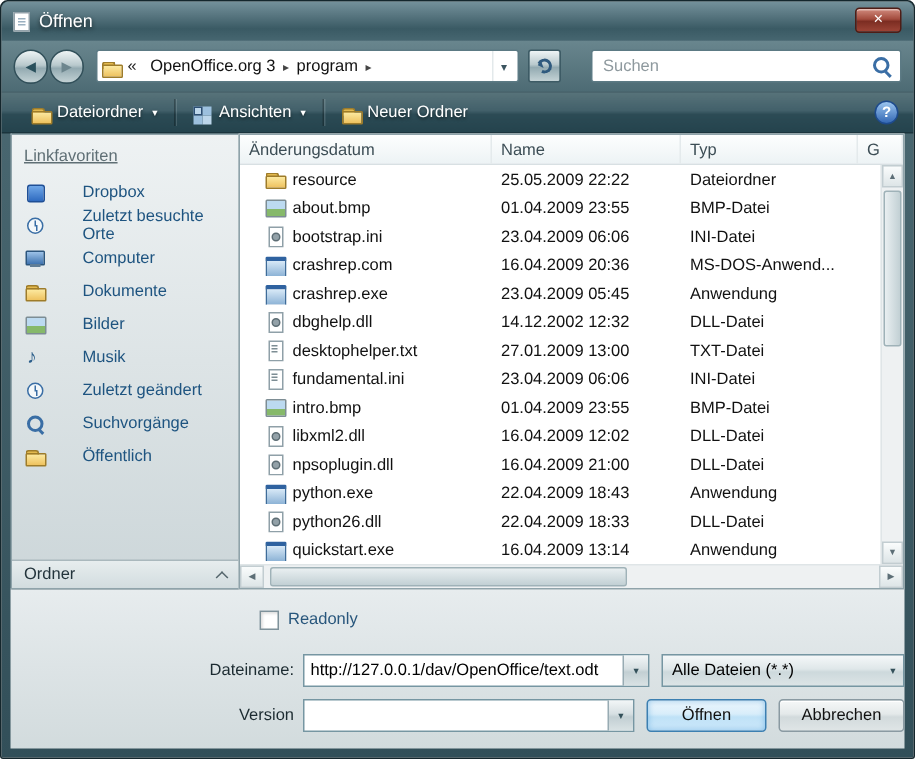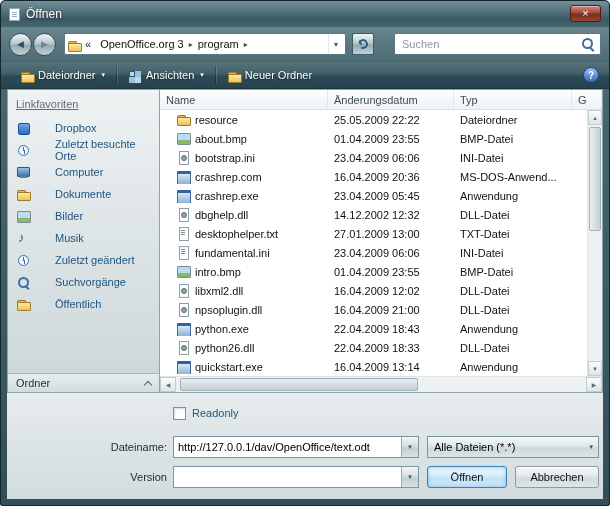--- a/index.html
+++ b/index.html
@@ -131,21 +131,21 @@
     display:flex; align-items:center; justify-content:center; font-size:6px; color:#5c6e76; }
   .htrack { flex:1; position:relative; }
   .hthumb { position:absolute; top:1px; bottom:1px; left:4px; width:58%; border-radius:2px;
     background:linear-gradient(#e9eff1,#c2d0d4); border:1px solid #9fb2b8; }
   
   .footer { flex:1; margin:0 6px 6px; background:linear-gradient(#e7ecee,#d2dbdd); padding-top:12px; min-height:0; }
   .row-readonly { margin:0 0 0 166px; display:flex; align-items:center; gap:6px; height:16px; }
   .checkbox { appearance:none; -webkit-appearance:none; width:13px; height:13px; margin:0;
     background:#fff; border:1px solid #7f929b; box-shadow:inset 1px 1px 2px rgba(0,0,0,.15); }
   .readonly-label { color:#28567c; }
-  .frow-line { margin-top:15px; display:flex; align-items:center; }
+  .frow-line { margin-top:15px; display:flex; align-items:center;margin-left:29px; }
   .frow-line.second { margin-top:8px; }
   .flabel { width:160px; text-align:right; color:#1c2b31; flex:none; }
   .combo { margin-left:6px; width:246px; height:22px; border:1px solid #7696a2; background:#fff;
     display:flex; align-items:center; }
   .combo input { flex:1; min-width:0; border:none; outline:none; font:inherit; padding:0 4px; color:#000; background:transparent; }
   .dd-btn { flex:none; width:17px; height:100%; border-left:1px solid #98abb3;
     background:linear-gradient(#f2f6f7,#d6dfe2 45%,#c2cfd3 55%,#d9e2e4);
     display:flex; align-items:center; justify-content:center; font-size:7px; color:#33505a; }
   .select { margin-left:8px; width:172px; height:22px; border:1px solid #7696a2;
     background:linear-gradient(#f5f8f9,#dfe7e9 45%,#cdd9dc 55%,#dce4e6);
@@ -264,22 +264,22 @@
           </div>
         </div>
       <div class="sb-folders">
         <span>Ordner</span>
         <span class="sb-chev"></span>
       </div>
     </div>
 
     <div class="filearea">
       <div class="list-header list-grid">
+          <div class="hcell">Änderungsdatum</div>
           <div class="hcell">Name</div>
-          <div class="hcell">Änderungsdatum</div>
           <div class="hcell">Typ</div>
           <div class="hcell">G</div>
         </div>
       <div class="rows-viewport">
         <div class="rows">
             <div class="frow list-grid">
               <span class="cell name">
                 <span class="fic folder"></span>
                 <span class="fname">resource</span>
               </span>

